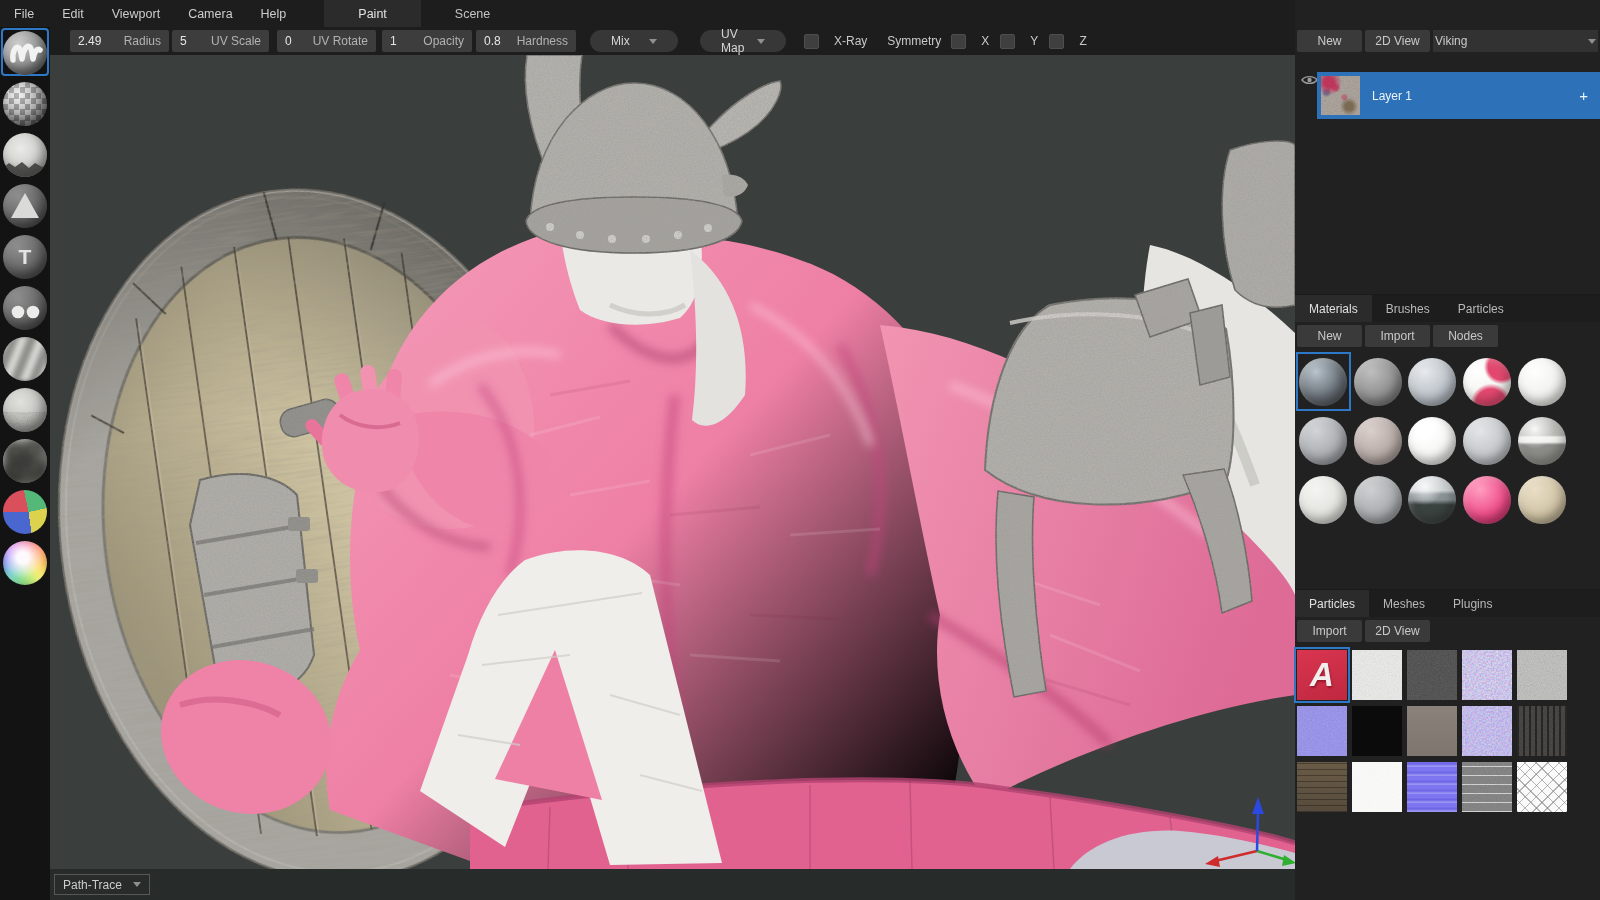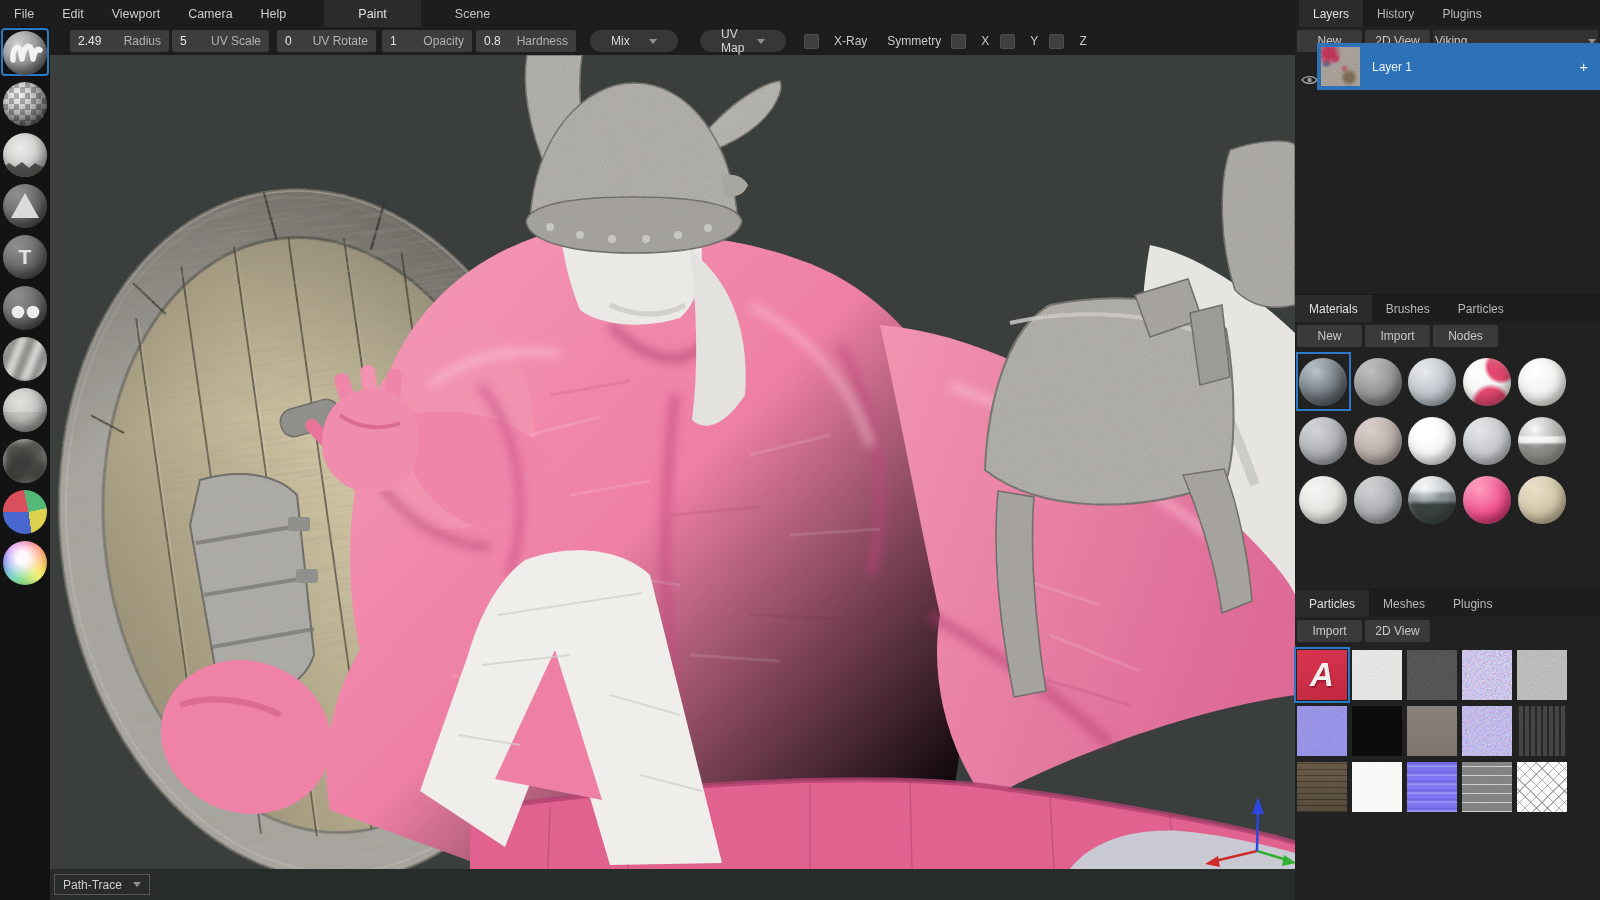--- a/index.html
+++ b/index.html
@@ -49,21 +49,21 @@
   .bottombar{position:absolute;left:50px;top:869px;width:1245px;height:31px;background:#272b29;}
   .pathtrace{position:absolute;left:4px;top:5px;width:96px;height:21px;border:1px solid #575757;display:flex;align-items:center;justify-content:space-between;padding:0 8px;box-sizing:border-box;font-size:12px;color:#cdcdcd;background:#272b29;}
   
   .rpanel{position:absolute;left:1295px;top:0;width:305px;height:900px;background:#212121;font-size:12px;color:#c9c9c9;}
   .rp-tabs{position:absolute;left:0;width:305px;height:27px;background:#1d1d1d;display:flex;align-items:stretch;}
   .rp-tab{padding:0 14px;display:flex;align-items:center;color:#b9b9b9;}
   .rp-tab.active{background:#2b2b2b;color:#e0e0e0;}
   .btnrow{position:absolute;left:2px;display:flex;gap:3px;}
   .btn{width:65px;height:22px;background:#3a3a3a;border-radius:2px;display:flex;align-items:center;justify-content:center;color:#c9c9c9;}
   .dd-mesh{width:165px;height:22px;background:#323232;border-radius:0;display:flex;align-items:center;justify-content:space-between;padding:0 2px;box-sizing:border-box;}
-  .layer-row{position:absolute;left:22px;top:43px;width:283px;height:47px;background:#2d72b8;display:flex;align-items:center;color:#eef3f8;}
+  .layer-row{position:absolute;left:22px;top:72px;width:283px;height:47px;background:#2d72b8;display:flex;align-items:center;color:#eef3f8;}
   .layer-thumb{width:39px;height:39px;margin-left:4px;position:relative;overflow:hidden;background:#b3aba3;
      background-image:radial-gradient(circle at 20% 16%, rgba(205,45,90,.9) 0 5px, rgba(205,45,90,0) 13px),
        radial-gradient(circle at 38% 30%, rgba(205,45,90,.7) 0 2px, transparent 5px),
        radial-gradient(circle at 14% 42%, rgba(60,70,140,.55) 0 2px, transparent 5px),
        radial-gradient(circle at 72% 78%, rgba(120,100,70,.8) 0 4px, transparent 9px),
        radial-gradient(circle at 60% 55%, rgba(205,45,90,.45) 0 2px, transparent 4px);}
   .layer-name{margin-left:12px;flex:1;}
   .layer-add{margin-right:12px;font-size:15px;color:#f0f4f9;}
   .eye{position:absolute;left:6px;top:74px;}
   
@@ -456,25 +456,20 @@
 
 <div class="bottombar">
   <div class="pathtrace">
     <span>Path-Trace</span>
     <span class="chev"></span>
   </div>
 </div>
 
 <div class="rpanel">
 
-  <div class="rp-tabs" style="top:0;">
-    <div class="rp-tab active" style="margin-left:4px;">Layers</div>
-    <div class="rp-tab">History</div>
-    <div class="rp-tab">Plugins</div>
-  </div>
   <div class="btnrow" style="top:30px;">
     <div class="btn">New</div>
     <div class="btn">2D View</div>
     <div class="dd-mesh">
       <span>Viking</span>
       <span class="chev"></span>
     </div>
   </div>
   <svg class="eye" width="17" height="12" viewBox="0 0 17 12">
     <path d="M1 6 C4 1.5 13 1.5 16 6 C13 10.5 4 10.5 1 6 Z" fill="none" stroke="#9a9a9a" stroke-width="1.4"></path>

